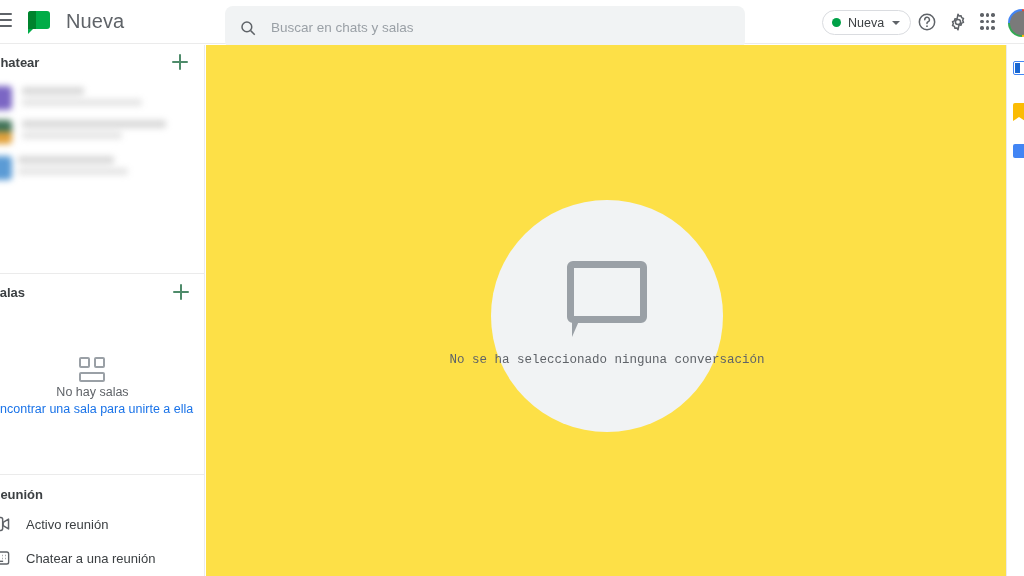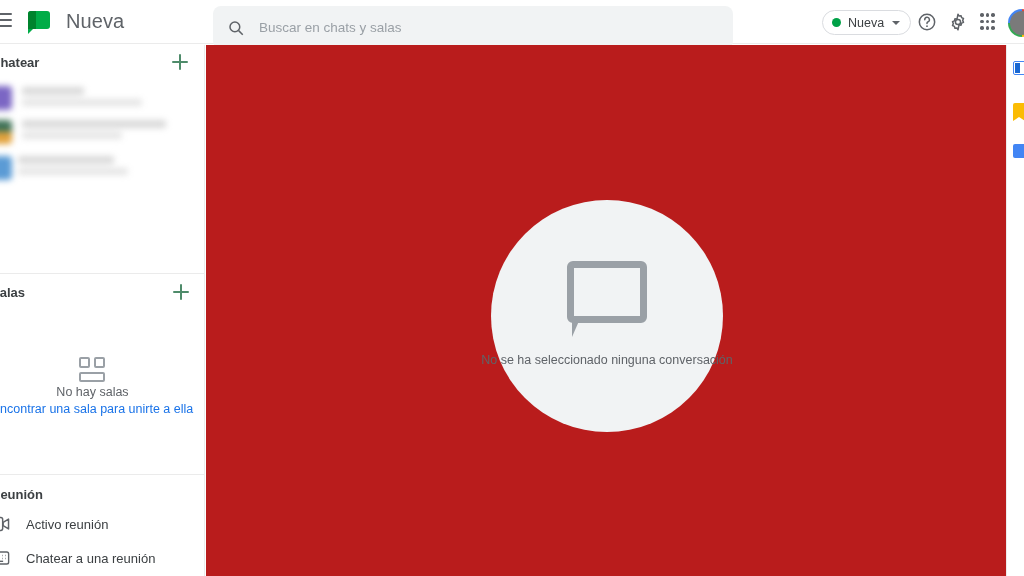--- a/index.html
+++ b/index.html
@@ -37,21 +37,21 @@
     border-left: 6px solid #00ac47; border-bottom: 6px solid transparent;
   }
   .chat-logo .dark {
     position:absolute; left:2px; top:3px; width:8px;height:18px;
     background:#00832d; border-radius:3px 0 0 0;
   }
   .brand-title { font-size: 20px; color: #5f6368; letter-spacing: .1px; }
 
   
   .search-wrap {
-    position: absolute; left: 213px; top: 6px;
+    position: absolute; left: 225px; top: 6px;
     width: 520px; height: 43px;
     background: #f1f3f4; border-radius: 8px;
     display: flex; align-items: center; padding: 0 14px;
   }
   .search-icon { width: 18px; height: 18px; color:#5f6368; flex: 0 0 auto; }
   .search-input {
     border: none; outline: none; background: transparent;
     font-size: 13.5px; color: #3c4043; margin-left: 14px; width: 440px;
     font-family: "Liberation Sans", sans-serif;
   }
@@ -129,21 +129,22 @@
   .meet-item {
     display: flex; align-items: center; height: 24px; margin-top: 10px; cursor: pointer;
     margin-left: -12px;
   }
   .meet-ico { width: 22px; height: 18px; color:#5f6368; flex: 0 0 auto; }
   .meet-label { font-size: 13px; color: #3c4043; margin-left: 16px; }
 
   
   .main {
     position: absolute; top: 45px; left: 206px; right: 18px; bottom: 0;
-    background: #b91c1c;
+    background: #fde047;
+    font-family: Liberation Mono, monospace;
   }
   .empty-circle {
     position: absolute; left: 285px; top: 155px;
     width: 232px; height: 232px; border-radius: 50%;
     background: #f1f3f4;
     display: flex; flex-direction: column; align-items: center; justify-content: center;
   }
   .bubble-icon {
     width: 80px; height: 76px; position: relative; margin-top: -4px; margin-bottom: 16px;
   }

